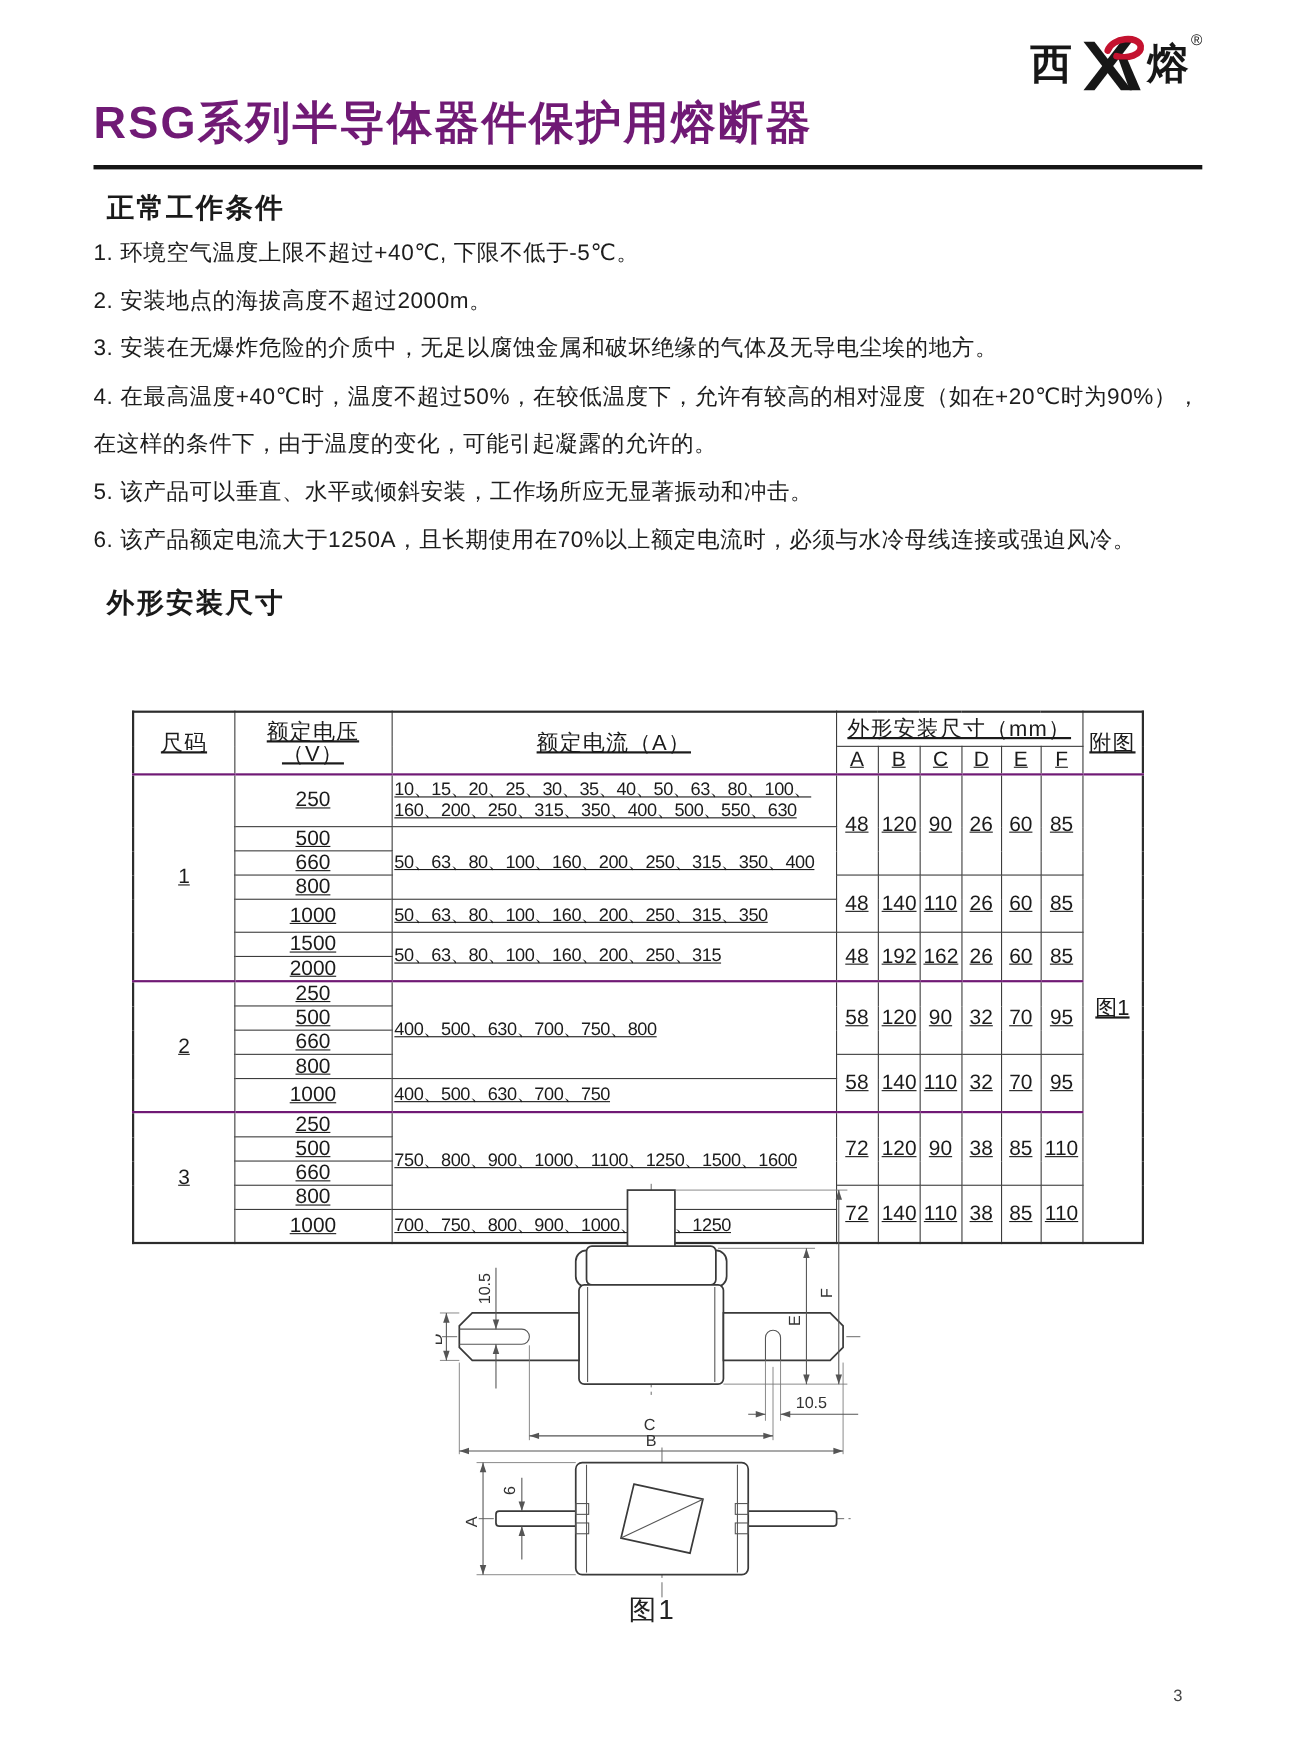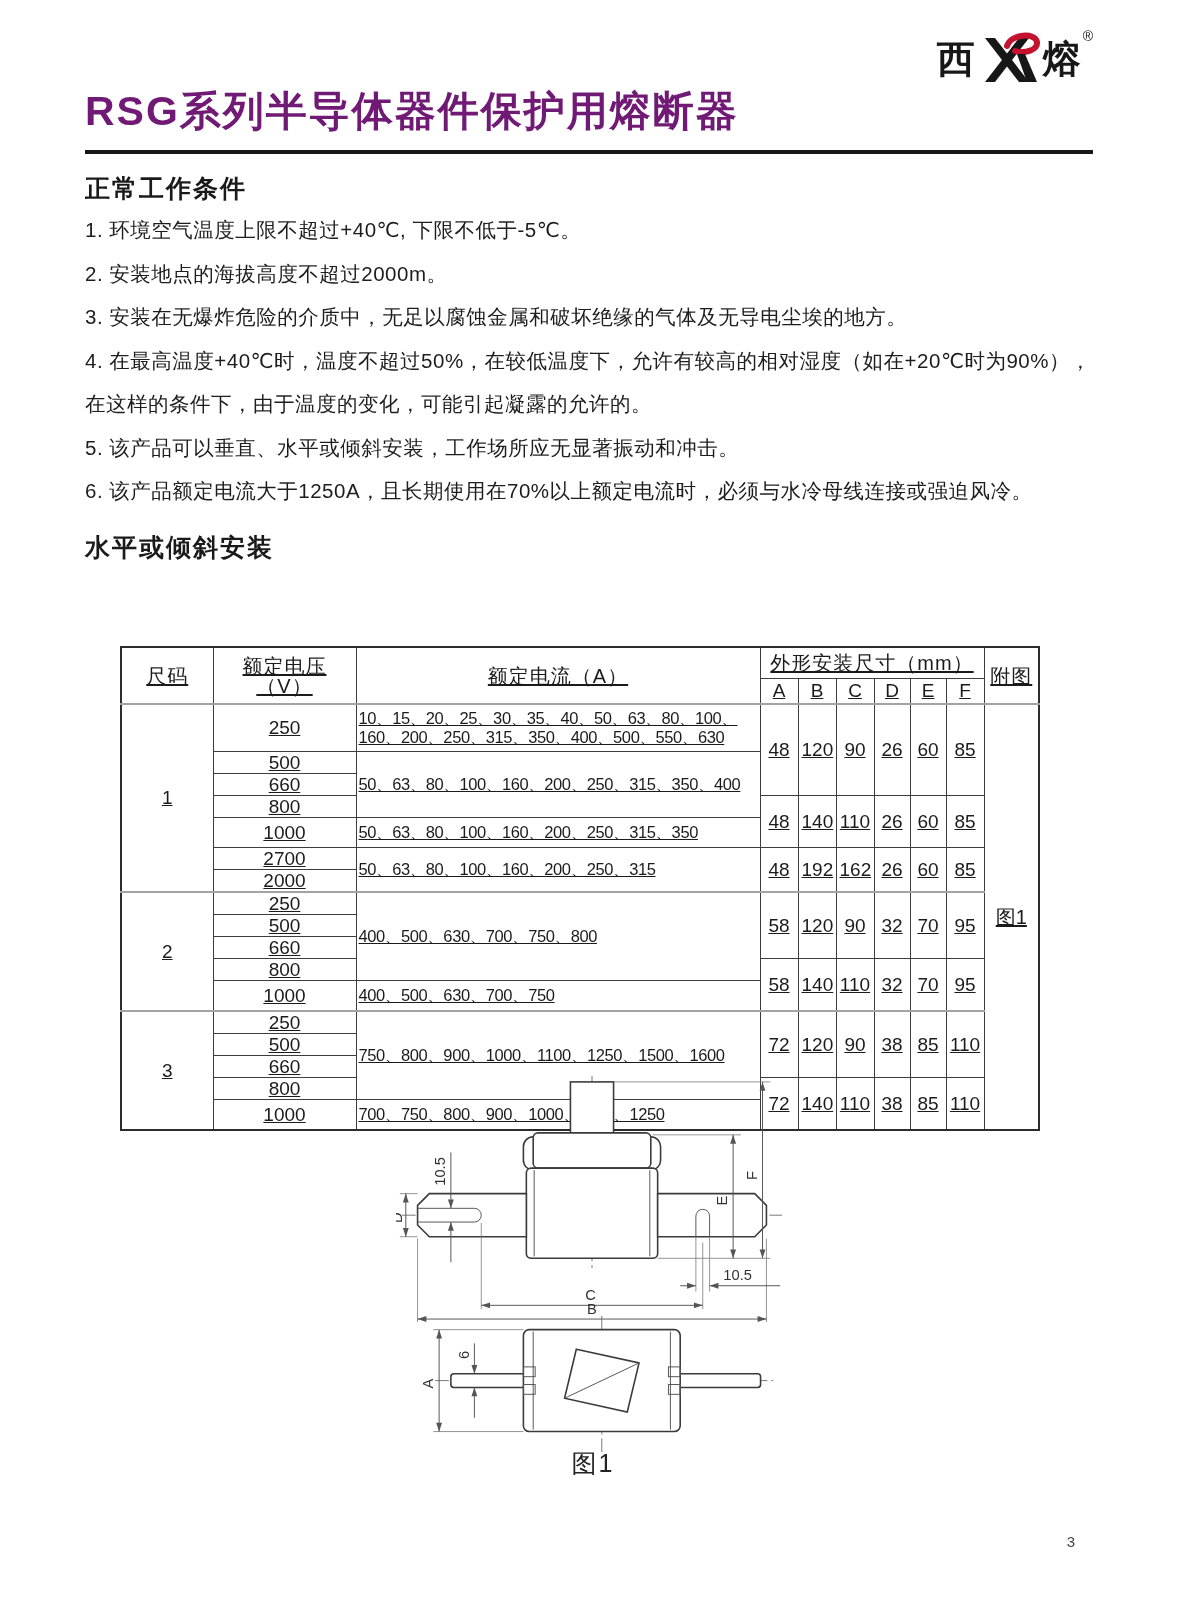--- a/index.html
+++ b/index.html
@@ -9,41 +9,41 @@
   
   .logo{position:absolute;top:30px;right:86px;display:flex;align-items:center;}
   .logo .cjk{font-size:38px;font-weight:900;color:#171717;line-height:1;}
   .logo .reg{font-size:14px;font-weight:400;color:#171717;align-self:flex-start;margin-top:-2px;margin-left:2px;}
   .logo svg{display:block;margin:0 2px;}
 
   .page-title{position:absolute;left:85px;top:84px;font-size:41px;font-weight:700;
               letter-spacing:2px;color:#701a75;}
   .title-rule{position:absolute;left:85px;top:150px;width:1008px;height:4px;background:#161616;}
 
-  .h2{position:absolute;left:85px;font-size:25px;font-weight:600;color:#1a1a1a;letter-spacing:2px;}
+  .h2{position:absolute;left:97px;font-size:25px;font-weight:600;color:#1a1a1a;letter-spacing:2px;}
   .h2.wc{top:172px;}
   .h2.dim{top:531px;}
 
   .wc-list{position:absolute;left:85px;top:219px;width:1012px;}
   .wc-list p{margin:0 0 21px 0;font-size:20.5px;line-height:22.5px;color:#1d1d1d;letter-spacing:0.5px;}
 
   .dim-note{position:absolute;left:97px;top:581px;font-size:20.5px;letter-spacing:0.5px;}
   .tbl-caption{position:absolute;left:120px;top:615px;width:918px;text-align:center;
                font-size:20px;letter-spacing:1px;}
 
   
   table.spec{position:absolute;left:120px;top:646px;border-collapse:collapse;table-layout:fixed;
              width:918px;font-size:19px;color:#1b1b1b;text-decoration:underline;}
   table.spec td,table.spec th{border:1px solid #3d3d3d;padding:0 3px;text-align:center;
              font-weight:400;height:21px;line-height:20px;overflow:hidden;}
   table.spec{border:2px solid #2c2c2c;}
   table.spec .hdr{font-size:20px;letter-spacing:1px;}
   table.spec .sub{font-size:19px;height:24px;}
   table.spec td.cur{text-align:left;font-size:16.5px;letter-spacing:-0.4px;padding:4px 2px;line-height:19px;}
-  table.spec tr.sec-start td{border-top:2px solid #a3a3a3;}
+  table.spec tr.sec-start td{border-top:2px solid #701a75;}
   table.spec td.figcell{font-size:20px;}
 
   
   .draw{position:absolute;}
   .draw svg{display:block;}
   .fig-caption{position:absolute;left:398px;top:1447px;width:390px;text-align:center;
                font-size:25px;letter-spacing:2px;color:#222;}
 
   
   .footer{position:absolute;left:85px;top:1519px;font-size:15px;line-height:19px;color:#2e2e2e;}
@@ -82,21 +82,21 @@
   <div class="wc-list">
     <p>1. 环境空气温度上限不超过+40℃, 下限不低于-5℃。</p>
     <p>2. 安装地点的海拔高度不超过2000m。</p>
     <p>3. 安装在无爆炸危险的介质中，无足以腐蚀金属和破坏绝缘的气体及无导电尘埃的地方。</p>
     <p>4. 在最高温度+40℃时，温度不超过50%，在较低温度下，允许有较高的相对湿度（如在+20℃时为90%），</p>
     <p>在这样的条件下，由于温度的变化，可能引起凝露的允许的。</p>
     <p>5. 该产品可以垂直、水平或倾斜安装，工作场所应无显著振动和冲击。</p>
     <p>6. 该产品额定电流大于1250A，且长期使用在70%以上额定电流时，必须与水冷母线连接或强迫风冷。</p>
   </div>
 
-  <div class="h2 dim">水平或倾斜安装</div>
+  <div class="h2 dim">外形安装尺寸</div>
 
   <table class="spec">
     <colgroup>
       <col style="width:92px">
         <col style="width:143px">
         <col style="width:404px">
       <col style="width:38px">
         <col style="width:38px">
         <col style="width:38px">
       <col style="width:36px">
@@ -147,21 +147,21 @@
         <td rowspan="2">110</td>
         <td rowspan="2">26</td>
         <td rowspan="2">60</td>
         <td rowspan="2">85</td>
       </tr>
       <tr>
         <td>1000</td>
         <td class="cur">50、63、80、100、160、200、250、315、350</td>
       </tr>
       <tr>
-        <td>2700</td>
+        <td>1500</td>
         <td rowspan="2" class="cur">50、63、80、100、160、200、250、315</td>
         <td rowspan="2">48</td>
         <td rowspan="2">192</td>
         <td rowspan="2">162</td>
         <td rowspan="2">26</td>
         <td rowspan="2">60</td>
         <td rowspan="2">85</td>
       </tr>
       <tr>
         <td>2000</td>

